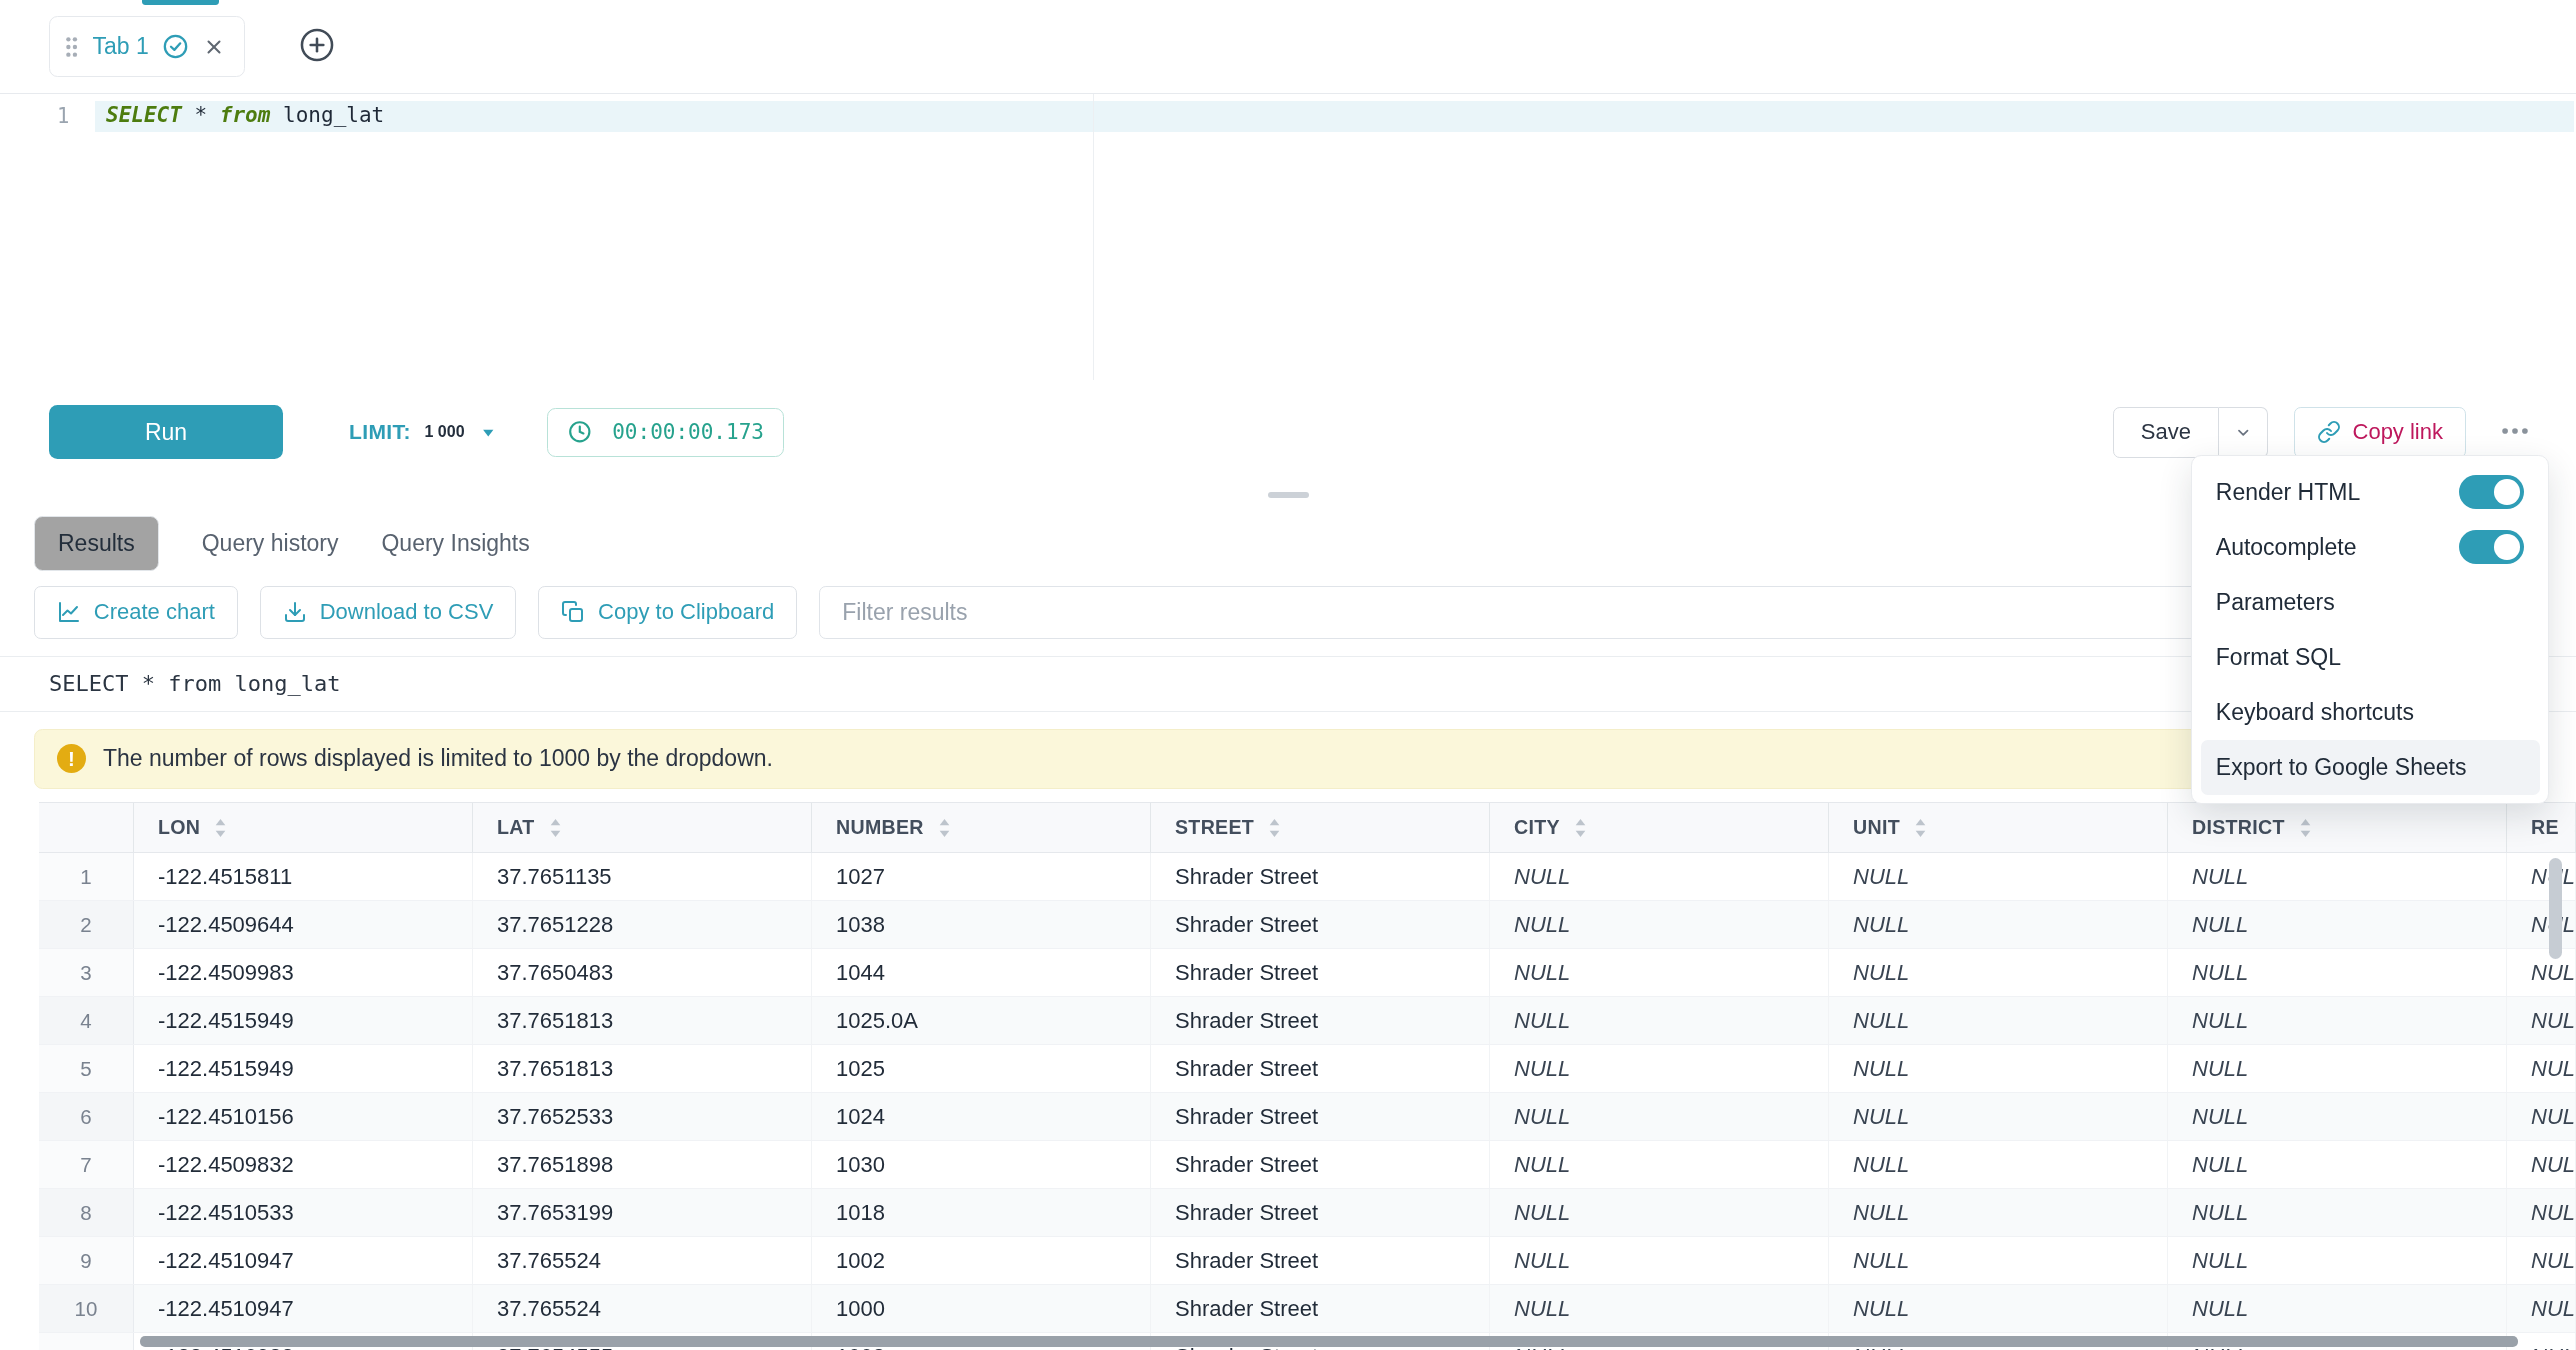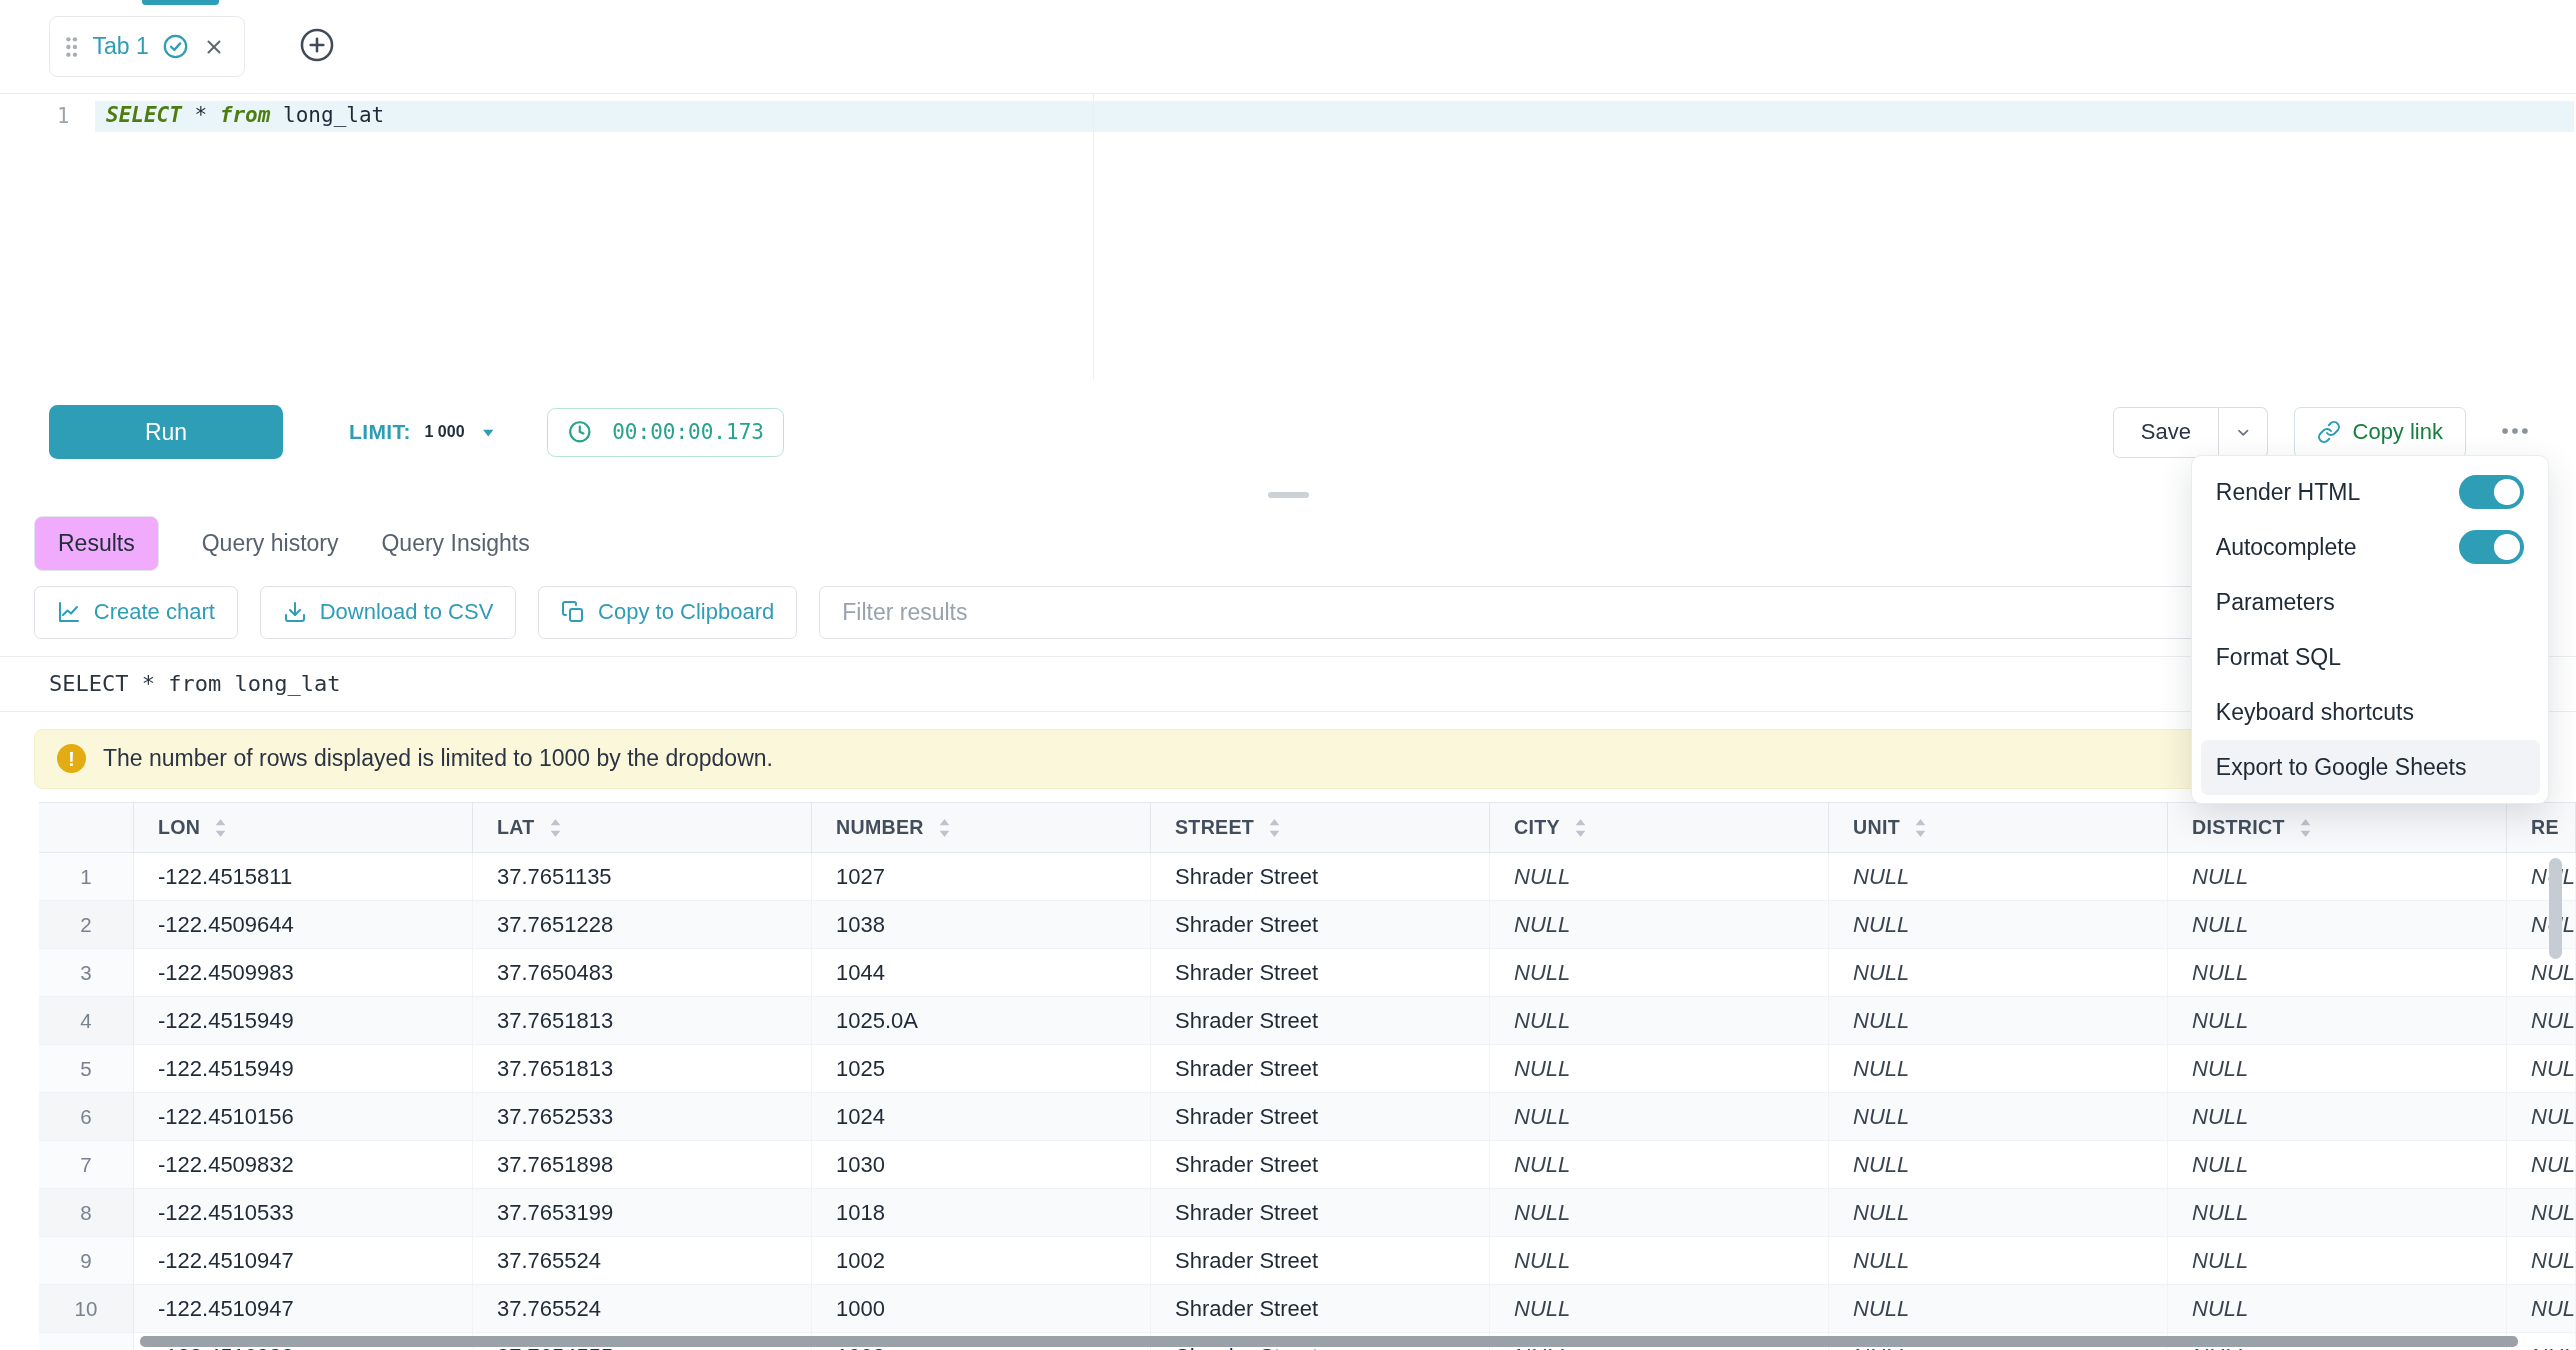--- a/index.html
+++ b/index.html
@@ -29,31 +29,31 @@
   .run-btn { width: 234px; height: 54px; background: #2e9db6; color: #fff; font-size: 23px; font-family: inherit; border: none; border-radius: 8.5px; cursor: pointer; }
   .limit { margin-left: 66px; display: flex; align-items: center; gap: 13.6px; cursor: pointer; }
   .limit-label { color: #2e9db6; font-size: 21px; font-weight: 700; letter-spacing: 0.4px; }
   .limit-value { font-size: 16px; font-weight: 600; color: #232e3c; }
   .timer { margin-left: 48px; height: 49px; padding: 0 19px; border: 1.7px solid #b8e2d8; border-radius: 8.5px; display: flex; gap: 20px; align-items: center; color: #26a28d; background: #fff; }
   .timer-text { font-family: "DejaVu Sans Mono", monospace; font-size: 21px; }
   .tb-spacer { flex: 1; }
   .save-group { display: flex; }
   .save-btn { height: 51px; padding: 0 27px; border: 0.9px solid #d9dde2; border-radius: 6.8px 0 0 6.8px; font-size: 22px; color: #2b3442; background: #fff; font-family: inherit; cursor: pointer; }
   .save-caret { width: 49px; height: 51px; border: 0.9px solid #d9dde2; border-left: none; border-radius: 0 6.8px 6.8px 0; display: flex; align-items: center; justify-content: center; color: #6a7380; background: #fff; cursor: pointer; }
-  .copy-link { margin-left: 25.6px; height: 51px; padding: 0 22px; border: 0.9px solid #cfe2e9; border-radius: 6.8px; color: #15803d; font-size: 22px; display: flex; gap: 12px; align-items: center; background: #fff; font-family: inherit; cursor: pointer; }
+  .copy-link { margin-left: 25.6px; height: 51px; padding: 0 22px; border: 0.9px solid #cfe2e9; border-radius: 6.8px; color: #be185d; font-size: 22px; display: flex; gap: 12px; align-items: center; background: #fff; font-family: inherit; cursor: pointer; }
   .more-btn { margin-left: 32px; background: none; border: none; color: #8a929b; cursor: pointer; }
 
   
   .splitter { position: relative; height: 22px; }
   .splitter-handle { position: absolute; left: 50%; top: 7.7px; width: 41px; height: 6.8px; margin-left: -20.5px; background: #ccd1d7; border-radius: 3.4px; cursor: row-resize; }
 
   
   .rtabs { display: flex; align-items: center; gap: 43px; padding: 8.5px 0 0 34px; height: 66px; }
   .rtab { color: #58626f; font-size: 23px; cursor: pointer; }
-  .rtab.active { border: 0.9px solid #e2e6ea; border-radius: 8.5px; padding: 12.8px 23px; color: #232e3b; font-weight: 500; background: #f0abfc; }
+  .rtab.active { border: 0.9px solid #e2e6ea; border-radius: 8.5px; padding: 12.8px 23px; color: #232e3b; font-weight: 500; background: #a3a3a3; }
 
   
   .actions { display: flex; align-items: center; gap: 22px; padding: 13.6px 34px 17px 34px; }
   .chip { height: 53px; padding: 0 22px; border: 0.9px solid #dde1e6; border-radius: 6.8px; color: #2e9db6; display: flex; align-items: center; gap: 12.8px; font-size: 22px; background: #fff; font-family: inherit; cursor: pointer; }
   .filter-input { flex: 1; height: 53px; border: 0.9px solid #e0e4e9; border-radius: 6.8px; padding: 0 22px; font-size: 23px; font-family: inherit; color: #222; background: #fff; }
   .filter-input::placeholder { color: #99a2ad; }
 
   
   .query-bar { height: 56px; border-top: 0.9px solid #eaedf0; border-bottom: 0.9px solid #eaedf0; display: flex; align-items: center; padding-left: 49px; font-family: "DejaVu Sans Mono", monospace; font-size: 22px; color: #2b3542; }
 

